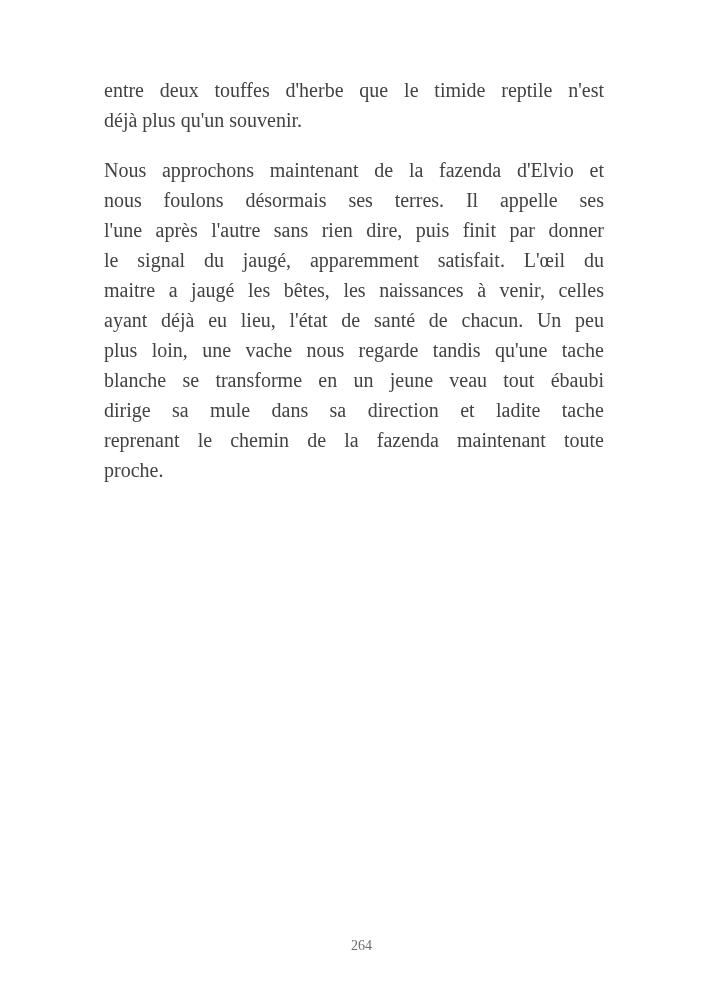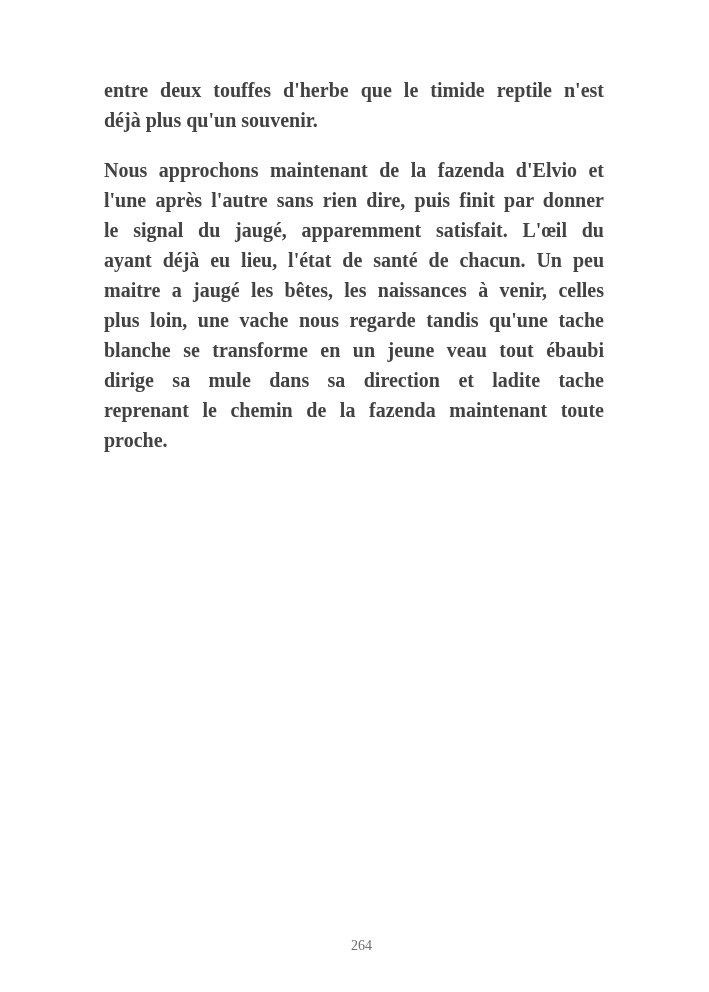--- a/index.html
+++ b/index.html
@@ -14,21 +14,20 @@
     background: #ffffff;
     font-family: "Liberation Serif", "DejaVu Serif", serif;
     color: #424242;
     overflow: hidden;
   }
   .text-block {
     position: absolute;
     left: 104px;
     top: 75px;
     width: 500px;
-    font-weight: bold;
   }
   .paragraph {
     margin: 0 0 20px 0;
   }
   .line {
     font-size: 20px;
     line-height: 30px;
     height: 30px;
     overflow: hidden;
     text-align: justify;
@@ -57,24 +56,25 @@
 
   <div class="text-block">
 
     <div class="paragraph">
       <div class="line">entre deux touffes d'herbe que le timide reptile n'est</div>
       <div class="line last">déjà plus qu'un souvenir.</div>
     </div>
 
     <div class="paragraph">
       <div class="line">Nous approchons maintenant de la fazenda d'Elvio et</div>
+      <div class="line">nous foulons désormais ses terres. Il appelle ses</div>
       <div class="line">l'une après l'autre sans rien dire, puis finit par donner</div>
       <div class="line">le signal du jaugé, apparemment satisfait. L'œil du</div>
+      <div class="line">maitre a jaugé les bêtes, les naissances à venir, celles</div>
       <div class="line">ayant déjà eu lieu, l'état de santé de chacun. Un peu</div>
-      <div class="line">maitre a jaugé les bêtes, les naissances à venir, celles</div>
       <div class="line">plus loin, une vache nous regarde tandis qu'une tache</div>
       <div class="line">blanche se transforme en un jeune veau tout ébaubi</div>
       <div class="line">dirige sa mule dans sa direction et ladite tache</div>
       <div class="line">reprenant le chemin de la fazenda maintenant toute</div>
       <div class="line last">proche.</div>
     </div>
 
   </div>
 
   <div class="page-number">264</div>

